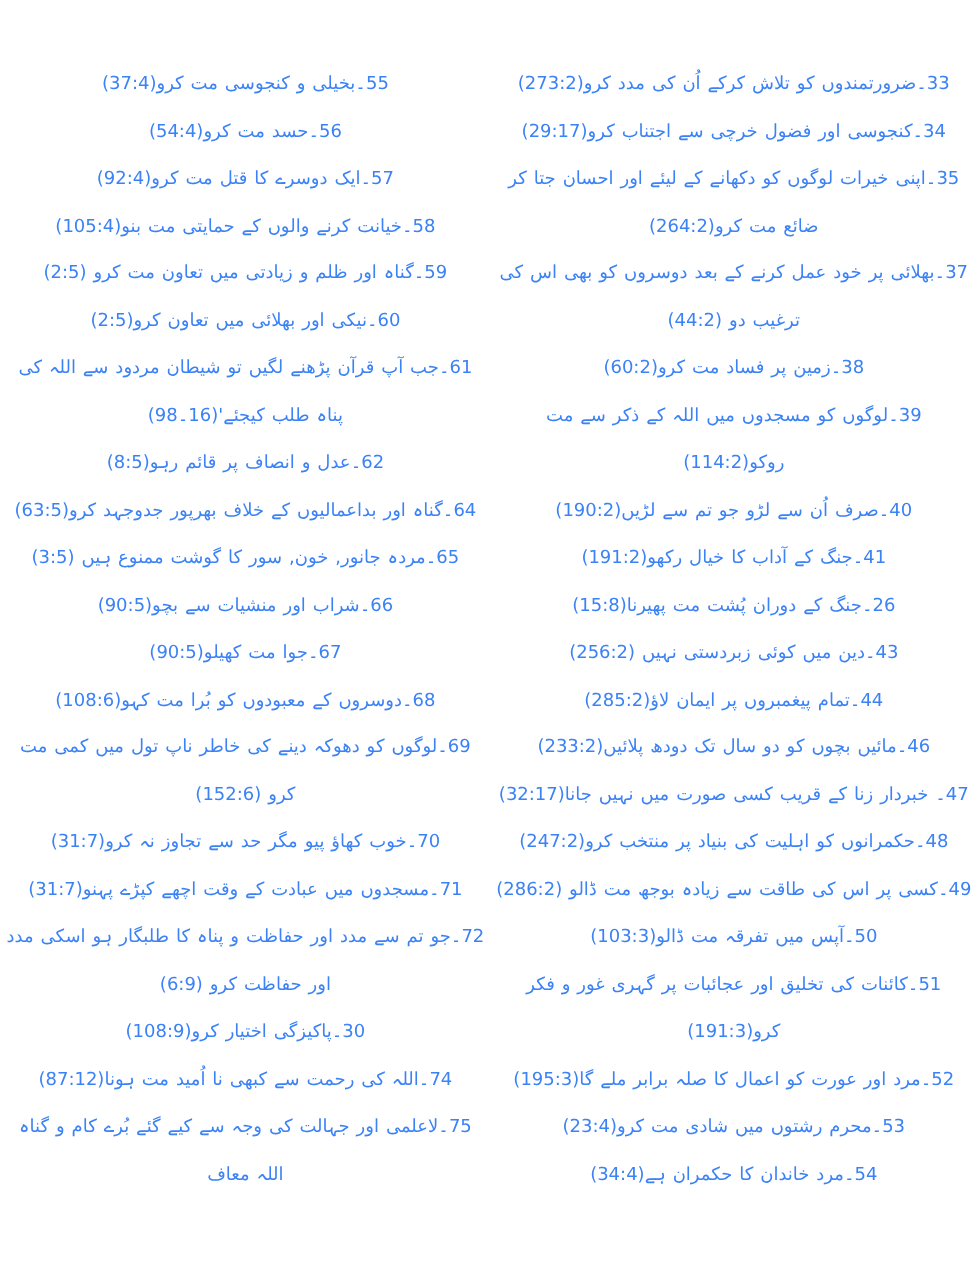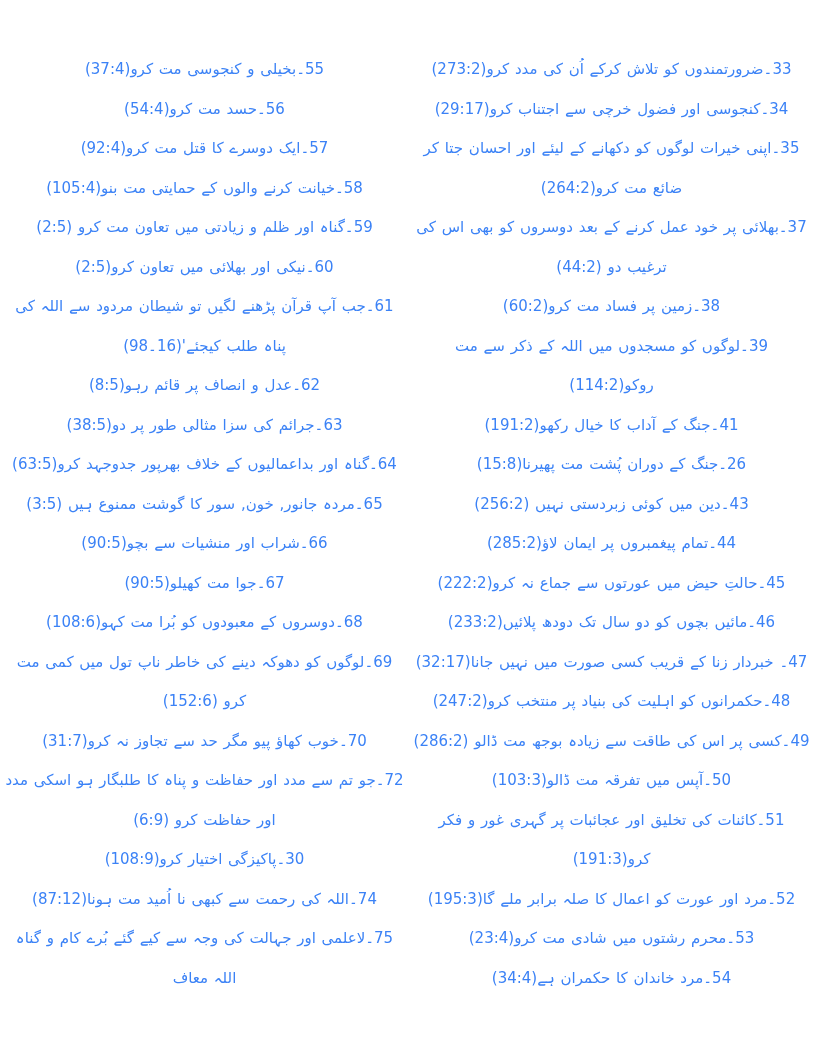--- a/index.html
+++ b/index.html
@@ -48,50 +48,50 @@
 <body>
 
 <div class="page">
   <div class="column">
       <p class="item"><span class="item-no">33</span><span class="item-sep">۔</span><span class="item-text">ضرورتمندوں کو تلاش کرکے اُن کی مدد کرو</span><span class="item-ref">(273:2)</span></p>
       <p class="item"><span class="item-no">34</span><span class="item-sep">۔</span><span class="item-text">کنجوسی اور فضول خرچی سے اجتناب کرو</span><span class="item-ref">(29:17)</span></p>
       <p class="item"><span class="item-no">35</span><span class="item-sep">۔</span><span class="item-text">اپنی خیرات لوگوں کو دکھانے کے لیئے اور احسان جتا کر ضائع مت کرو</span><span class="item-ref">(264:2)</span></p>
       <p class="item"><span class="item-no">37</span><span class="item-sep">۔</span><span class="item-text">بھلائی پر خود عمل کرنے کے بعد دوسروں کو بھی اس کی ترغیب دو</span><span class="item-ref"> (44:2)</span></p>
       <p class="item"><span class="item-no">38</span><span class="item-sep">۔</span><span class="item-text">زمین پر فساد مت کرو</span><span class="item-ref">(60:2)</span></p>
       <p class="item"><span class="item-no">39</span><span class="item-sep">۔</span><span class="item-text">لوگوں کو مسجدوں میں اللہ کے ذکر سے مت روکو</span><span class="item-ref">(114:2)</span></p>
+      <p class="item"><span class="item-no">40</span><span class="item-sep">۔</span><span class="item-text">صرف اُن سے لڑو جو تم سے لڑیں</span><span class="item-ref">(190:2)</span></p>
       <p class="item"><span class="item-no">41</span><span class="item-sep">۔</span><span class="item-text">جنگ کے آداب کا خیال رکھو</span><span class="item-ref">(191:2)</span></p>
       <p class="item"><span class="item-no">26</span><span class="item-sep">۔</span><span class="item-text">جنگ کے دوران پُشت مت پھیرنا</span><span class="item-ref">(15:8)</span></p>
       <p class="item"><span class="item-no">43</span><span class="item-sep">۔</span><span class="item-text">دین میں کوئی زبردستی نہیں</span><span class="item-ref"> (256:2)</span></p>
       <p class="item"><span class="item-no">44</span><span class="item-sep">۔</span><span class="item-text">تمام پیغمبروں پر ایمان لاؤ</span><span class="item-ref">(285:2)</span></p>
-      <p class="item"><span class="item-no">45</span><span class="item-sep">۔</span><span class="item-text">حالتِ حیض میں عورتوں سے جماع نہ کرو</span><span class="item-ref">(222:2)</span></p>
       <p class="item"><span class="item-no">46</span><span class="item-sep">۔</span><span class="item-text">مائیں بچوں کو دو سال تک دودھ پلائیں</span><span class="item-ref">(233:2)</span></p>
       <p class="item"><span class="item-no">47</span><span class="item-sep">۔</span><span class="item-text"> خبردار زنا کے قریب کسی صورت میں نہیں جانا</span><span class="item-ref">(32:17)</span></p>
       <p class="item"><span class="item-no">48</span><span class="item-sep">۔</span><span class="item-text">حکمرانوں کو اہلیت کی بنیاد پر منتخب کرو</span><span class="item-ref">(247:2)</span></p>
       <p class="item"><span class="item-no">49</span><span class="item-sep">۔</span><span class="item-text">کسی پر اس کی طاقت سے زیادہ بوجھ مت ڈالو</span><span class="item-ref"> (286:2)</span></p>
       <p class="item"><span class="item-no">50</span><span class="item-sep">۔</span><span class="item-text">آپس میں تفرقہ مت ڈالو</span><span class="item-ref">(103:3)</span></p>
       <p class="item"><span class="item-no">51</span><span class="item-sep">۔</span><span class="item-text">کائنات کی تخلیق اور عجائبات پر گہری غور و فکر کرو</span><span class="item-ref">(191:3)</span></p>
       <p class="item"><span class="item-no">52</span><span class="item-sep">۔</span><span class="item-text">مرد اور عورت کو اعمال کا صلہ برابر ملے گا</span><span class="item-ref">(195:3)</span></p>
       <p class="item"><span class="item-no">53</span><span class="item-sep">۔</span><span class="item-text">محرم رشتوں میں شادی مت کرو</span><span class="item-ref">(23:4)</span></p>
       <p class="item"><span class="item-no">54</span><span class="item-sep">۔</span><span class="item-text">مرد خاندان کا حکمران ہے</span><span class="item-ref">(34:4)</span></p>
     </div>
   <div class="column">
       <p class="item"><span class="item-no">55</span><span class="item-sep">۔</span><span class="item-text">بخیلی و کنجوسی مت کرو</span><span class="item-ref">(37:4)</span></p>
       <p class="item"><span class="item-no">56</span><span class="item-sep">۔</span><span class="item-text">حسد مت کرو</span><span class="item-ref">(54:4)</span></p>
       <p class="item"><span class="item-no">57</span><span class="item-sep">۔</span><span class="item-text">ایک دوسرے کا قتل مت کرو</span><span class="item-ref">(92:4)</span></p>
       <p class="item"><span class="item-no">58</span><span class="item-sep">۔</span><span class="item-text">خیانت کرنے والوں کے حمایتی مت بنو</span><span class="item-ref">(105:4)</span></p>
       <p class="item"><span class="item-no">59</span><span class="item-sep">۔</span><span class="item-text">گناہ اور ظلم و زیادتی میں تعاون مت کرو</span><span class="item-ref"> (2:5)</span></p>
       <p class="item"><span class="item-no">60</span><span class="item-sep">۔</span><span class="item-text">نیکی اور بھلائی میں تعاون کرو</span><span class="item-ref">(2:5)</span></p>
       <p class="item"><span class="item-no">61</span><span class="item-sep">۔</span><span class="item-text">جب آپ قرآن پڑھنے لگیں تو شیطان مردود سے اللہ کی پناہ طلب کیجئے'</span><span class="item-ref">(16۔98)</span></p>
       <p class="item"><span class="item-no">62</span><span class="item-sep">۔</span><span class="item-text">عدل و انصاف پر قائم رہو</span><span class="item-ref">(8:5)</span></p>
-      <p class="item"><span class="item-no">63</span><span class="item-sep">۔</span><span class="item-text">جرائم کی سزا مثالی طور پر دو</span><span class="item-ref">(38:5)</span></p>
       <p class="item"><span class="item-no">64</span><span class="item-sep">۔</span><span class="item-text">گناہ اور بداعمالیوں کے خلاف بھرپور جدوجہد کرو</span><span class="item-ref">(63:5)</span></p>
       <p class="item"><span class="item-no">65</span><span class="item-sep">۔</span><span class="item-text">مردہ جانور, خون, سور کا گوشت ممنوع ہیں</span><span class="item-ref"> (3:5)</span></p>
       <p class="item"><span class="item-no">66</span><span class="item-sep">۔</span><span class="item-text">شراب اور منشیات سے بچو</span><span class="item-ref">(90:5)</span></p>
       <p class="item"><span class="item-no">67</span><span class="item-sep">۔</span><span class="item-text">جوا مت کھیلو</span><span class="item-ref">(90:5)</span></p>
       <p class="item"><span class="item-no">68</span><span class="item-sep">۔</span><span class="item-text">دوسروں کے معبودوں کو بُرا مت کہو</span><span class="item-ref">(108:6)</span></p>
       <p class="item"><span class="item-no">69</span><span class="item-sep">۔</span><span class="item-text">لوگوں کو دھوکہ دینے کی خاطر ناپ تول میں کمی مت کرو</span><span class="item-ref"> (152:6)</span></p>
       <p class="item"><span class="item-no">70</span><span class="item-sep">۔</span><span class="item-text">خوب کھاؤ پیو مگر حد سے تجاوز نہ کرو</span><span class="item-ref">(31:7)</span></p>
+      <p class="item"><span class="item-no">71</span><span class="item-sep">۔</span><span class="item-text">مسجدوں میں عبادت کے وقت اچھے کپڑے پہنو</span><span class="item-ref">(31:7)</span></p>
       <p class="item"><span class="item-no">72</span><span class="item-sep">۔</span><span class="item-text">جو تم سے مدد اور حفاظت و پناہ کا طلبگار ہو اسکی مدد اور حفاظت کرو</span><span class="item-ref"> (6:9)</span></p>
       <p class="item"><span class="item-no">30</span><span class="item-sep">۔</span><span class="item-text">پاکیزگی اختیار کرو</span><span class="item-ref">(108:9)</span></p>
       <p class="item"><span class="item-no">74</span><span class="item-sep">۔</span><span class="item-text">اللہ کی رحمت سے کبھی نا اُمید مت ہونا</span><span class="item-ref">(87:12)</span></p>
       <p class="item"><span class="item-no">75</span><span class="item-sep">۔</span><span class="item-text">لاعلمی اور جہالت کی وجہ سے کیے گئے بُرے کام و گناہ اللہ معاف</span><span class="item-ref"></span></p>
     </div>
 </div>
 
 </body></html>

